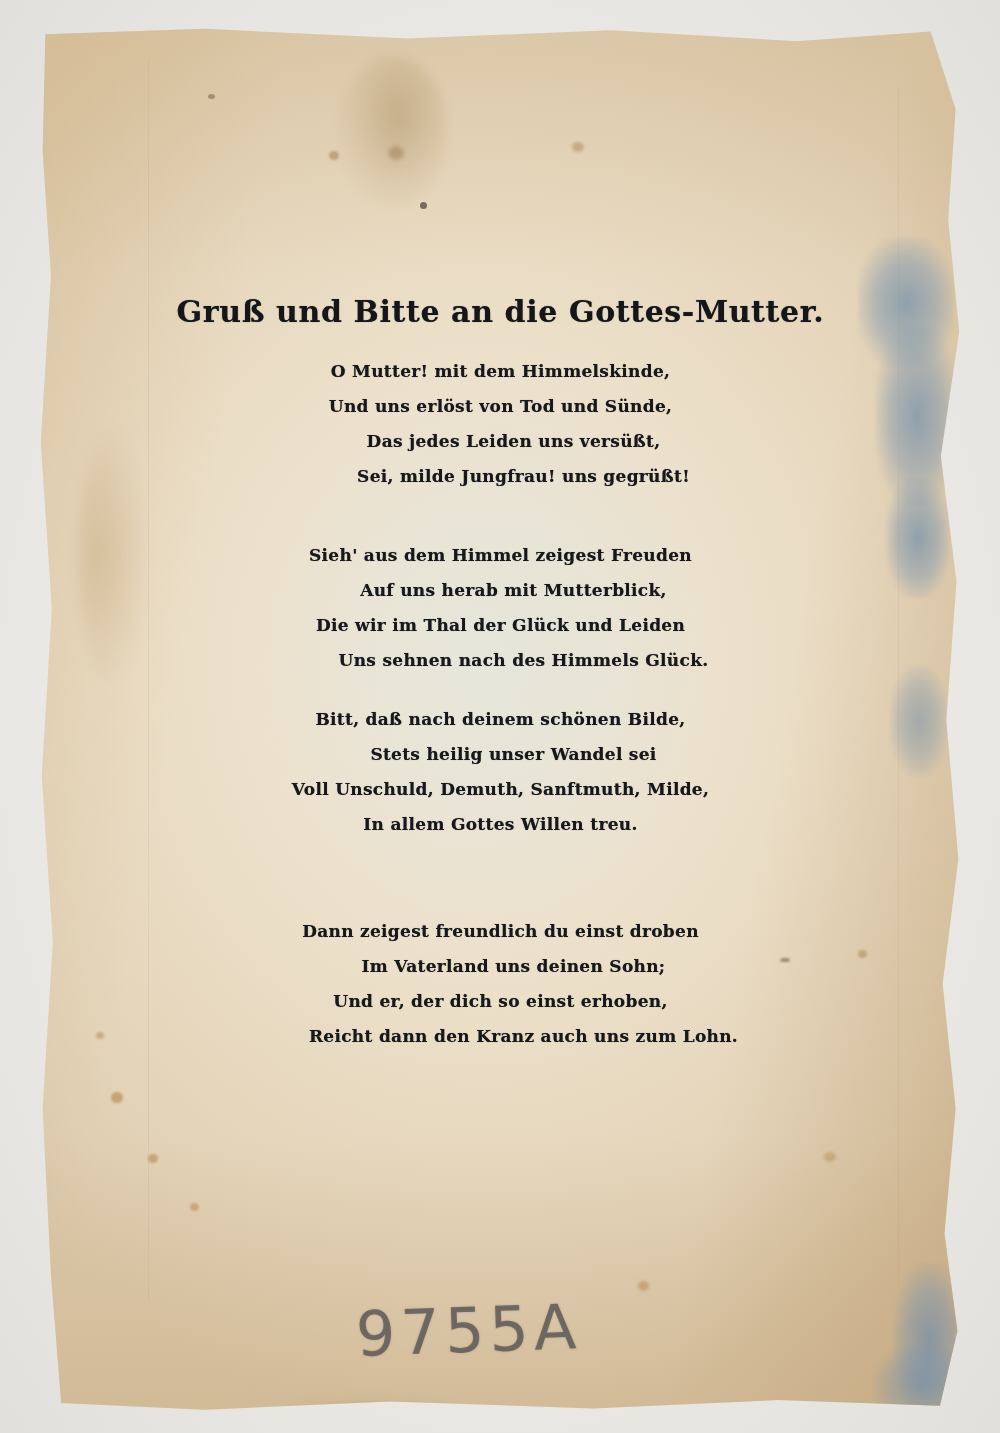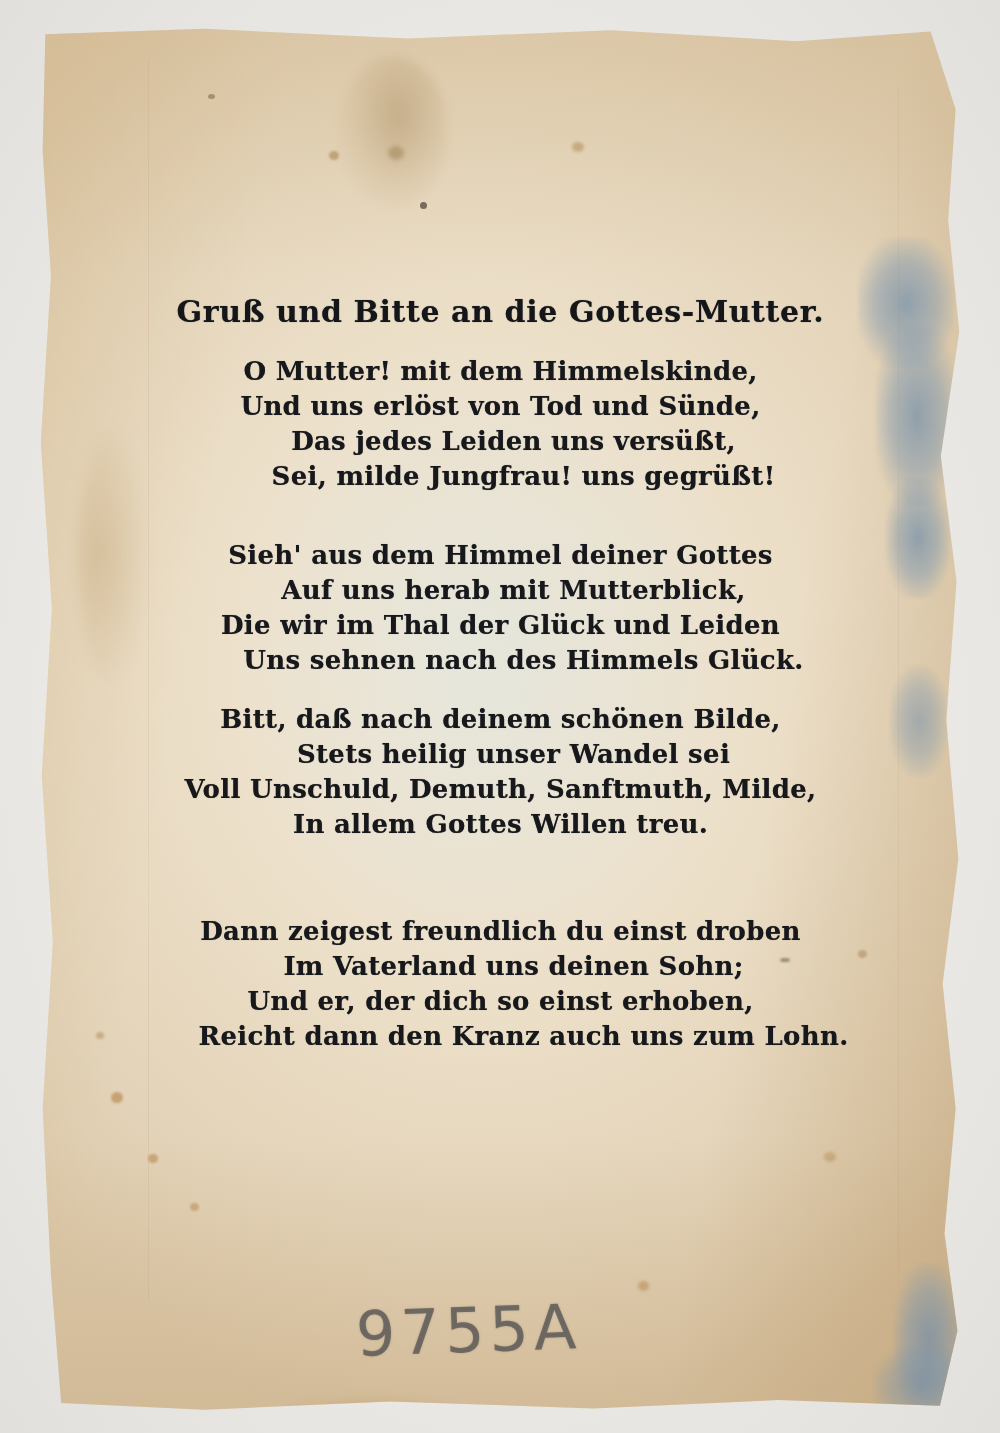--- a/index.html
+++ b/index.html
@@ -99,21 +99,21 @@
 
   .stanza {
     position: absolute;
     left: 0;
     width: 925px;
     text-align: center;
   }
 
   .line {
     color: #16181c;
-    font-size: 26px;
+    font-size: 17px;
     line-height: 35px;
     font-weight: 700;
     font-family: "DejaVu Serif", "Liberation Serif", serif;
     letter-spacing: 0.3px;
     white-space: nowrap;
     text-shadow: 0 0 0.7px rgba(22,24,28,0.6);
   }
   .line.ind1 { padding-left: 26px; }
   .line.ind2 { padding-left: 46px; }
   .line.ind-neg { padding-left: 0px; }
@@ -186,21 +186,21 @@
       <div class="poem-title">Gruß und Bitte an die Gottes-Mutter.</div>
 
       <div class="stanza" id="stanza-1">
         <div class="line">O Mutter! mit dem Himmelskinde,</div>
         <div class="line ind-neg">Und uns erlöst von Tod und Sünde,</div>
         <div class="line ind1">Das jedes Leiden uns versüßt,</div>
         <div class="line ind2">Sei, milde Jungfrau! uns gegrüßt!</div>
       </div>
 
       <div class="stanza" id="stanza-2">
-        <div class="line">Sieh' aus dem Himmel deiner Gottes</div>
+        <div class="line">Sieh' aus dem Himmel zeigest Freuden</div>
         <div class="line ind1">Auf uns herab mit Mutterblick,</div>
         <div class="line ind-neg">Die wir im Thal der Glück und Leiden</div>
         <div class="line ind2">Uns sehnen nach des Himmels Glück.</div>
       </div>
 
       <div class="stanza" id="stanza-3">
         <div class="line">Bitt, daß nach deinem schönen Bilde,</div>
         <div class="line ind1">Stets heilig unser Wandel sei</div>
         <div class="line ind-neg">Voll Unschuld, Demuth, Sanftmuth, Milde,</div>
         <div class="line ind-neg">In allem Gottes Willen treu.</div>

